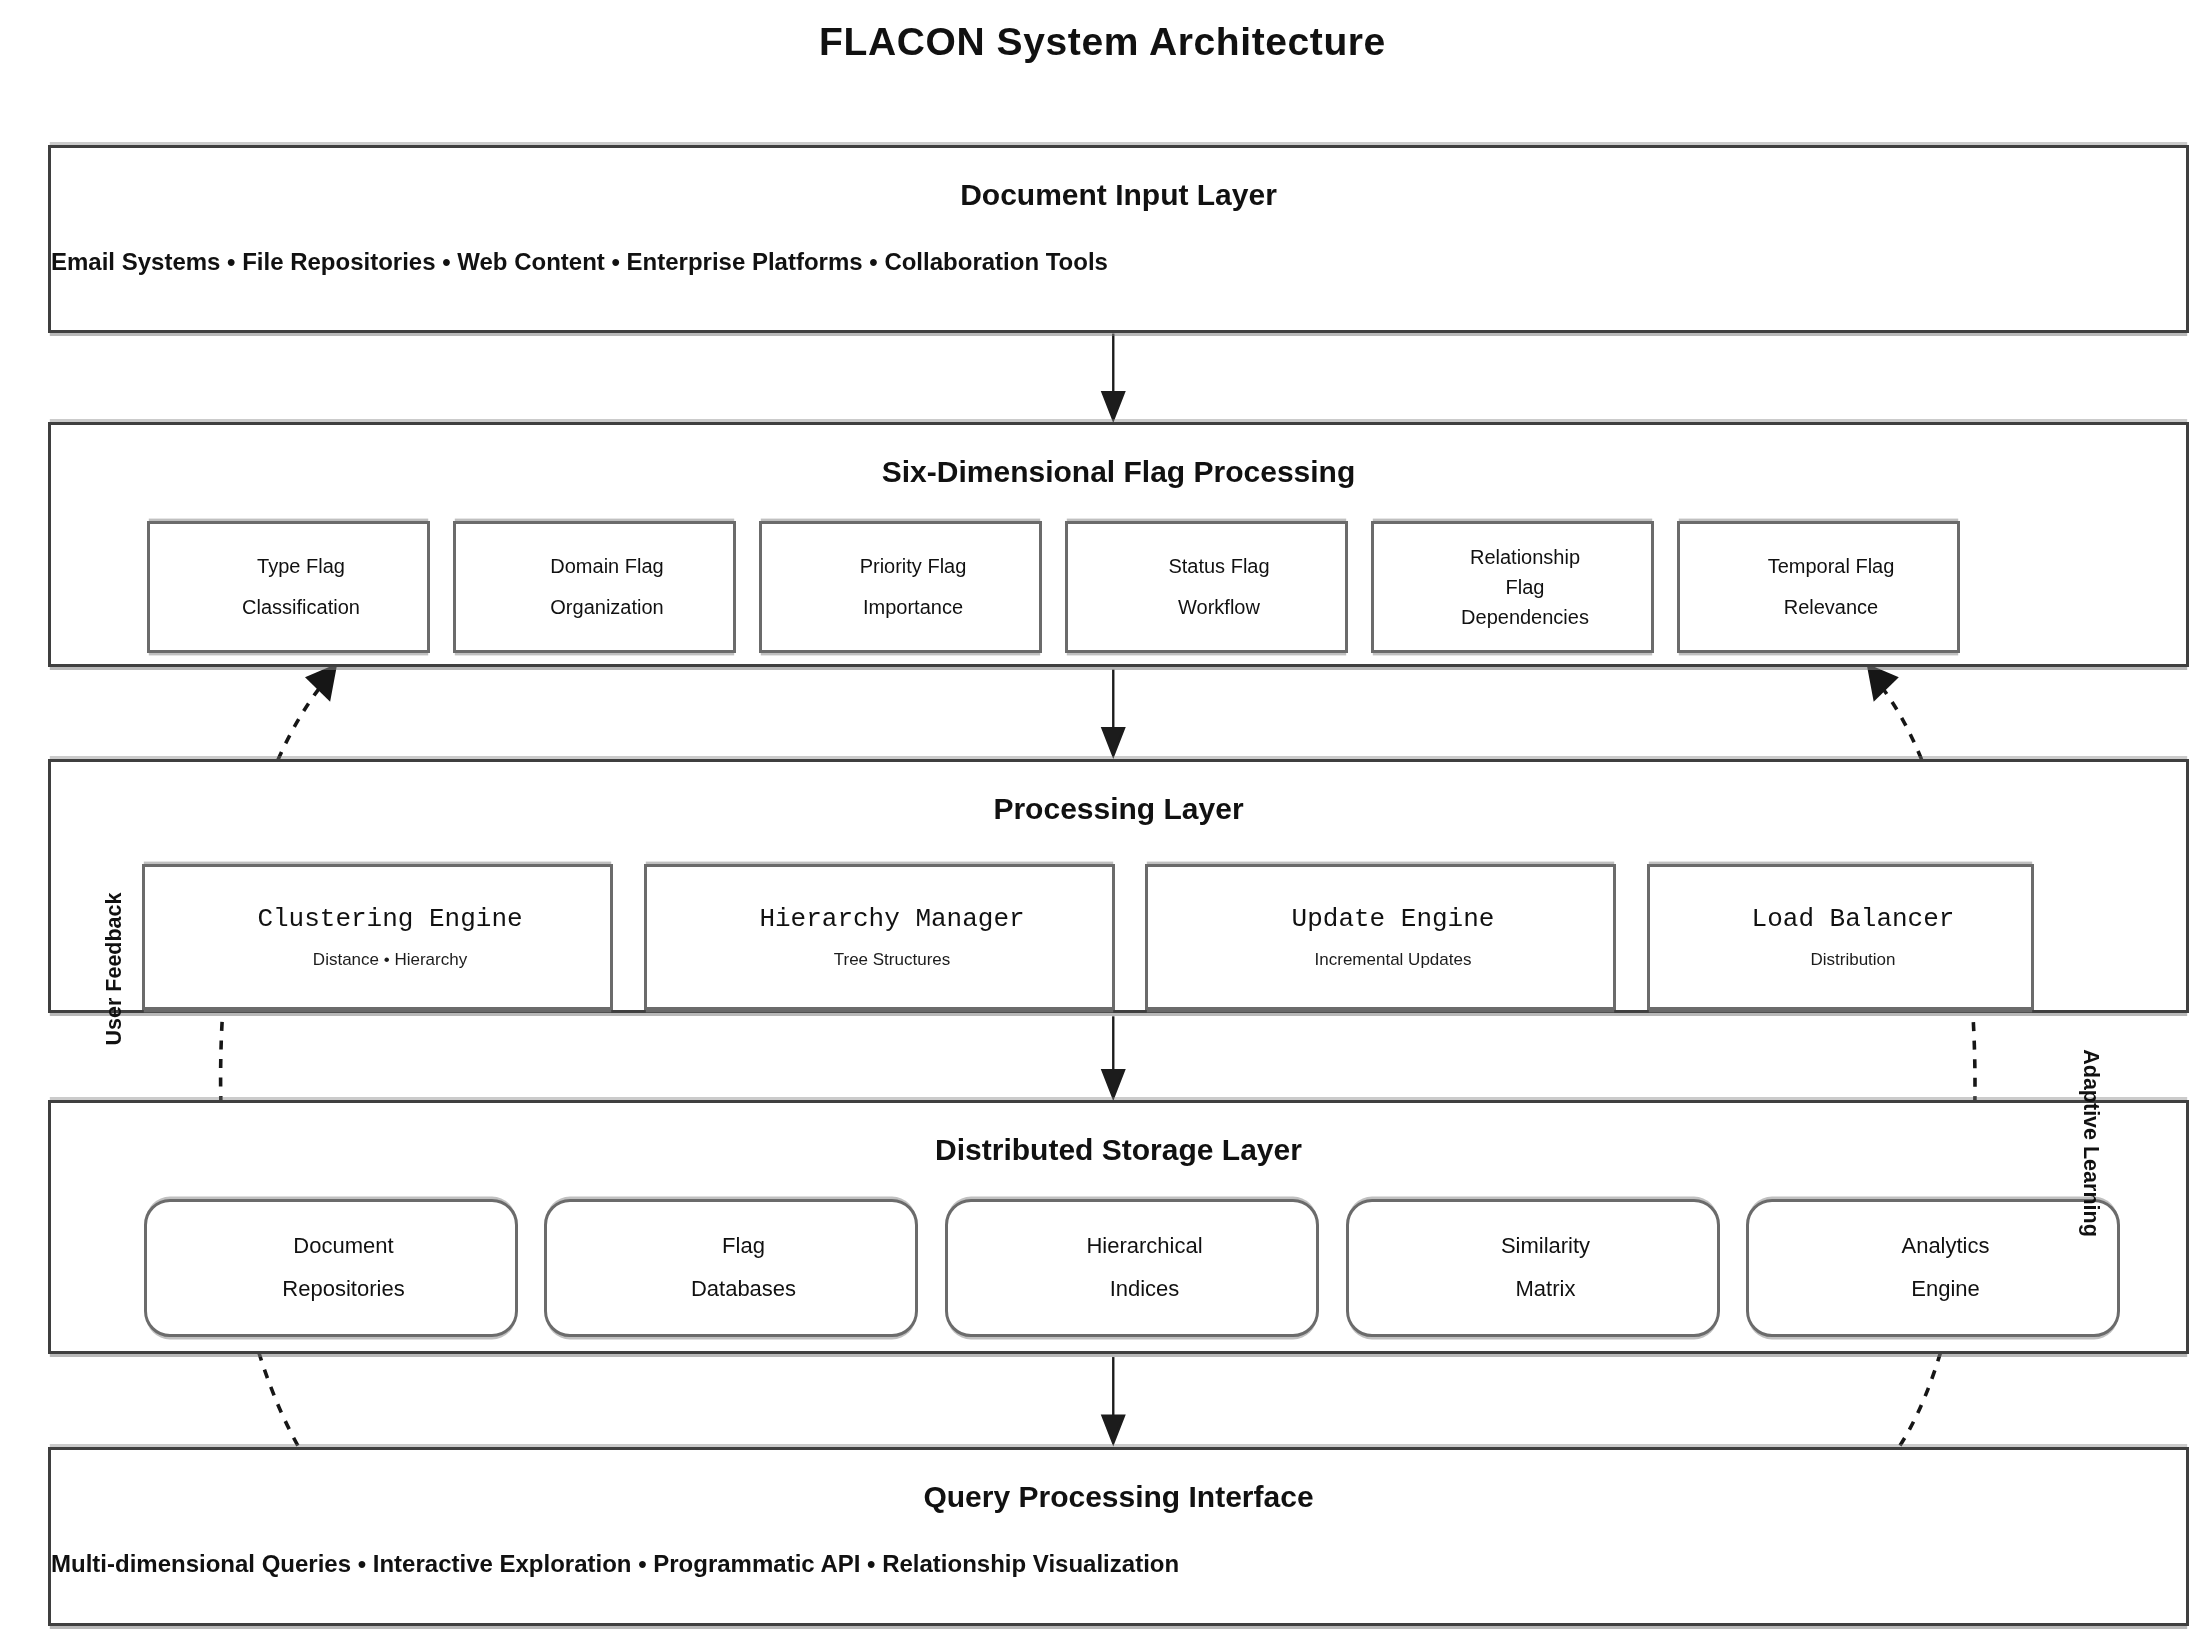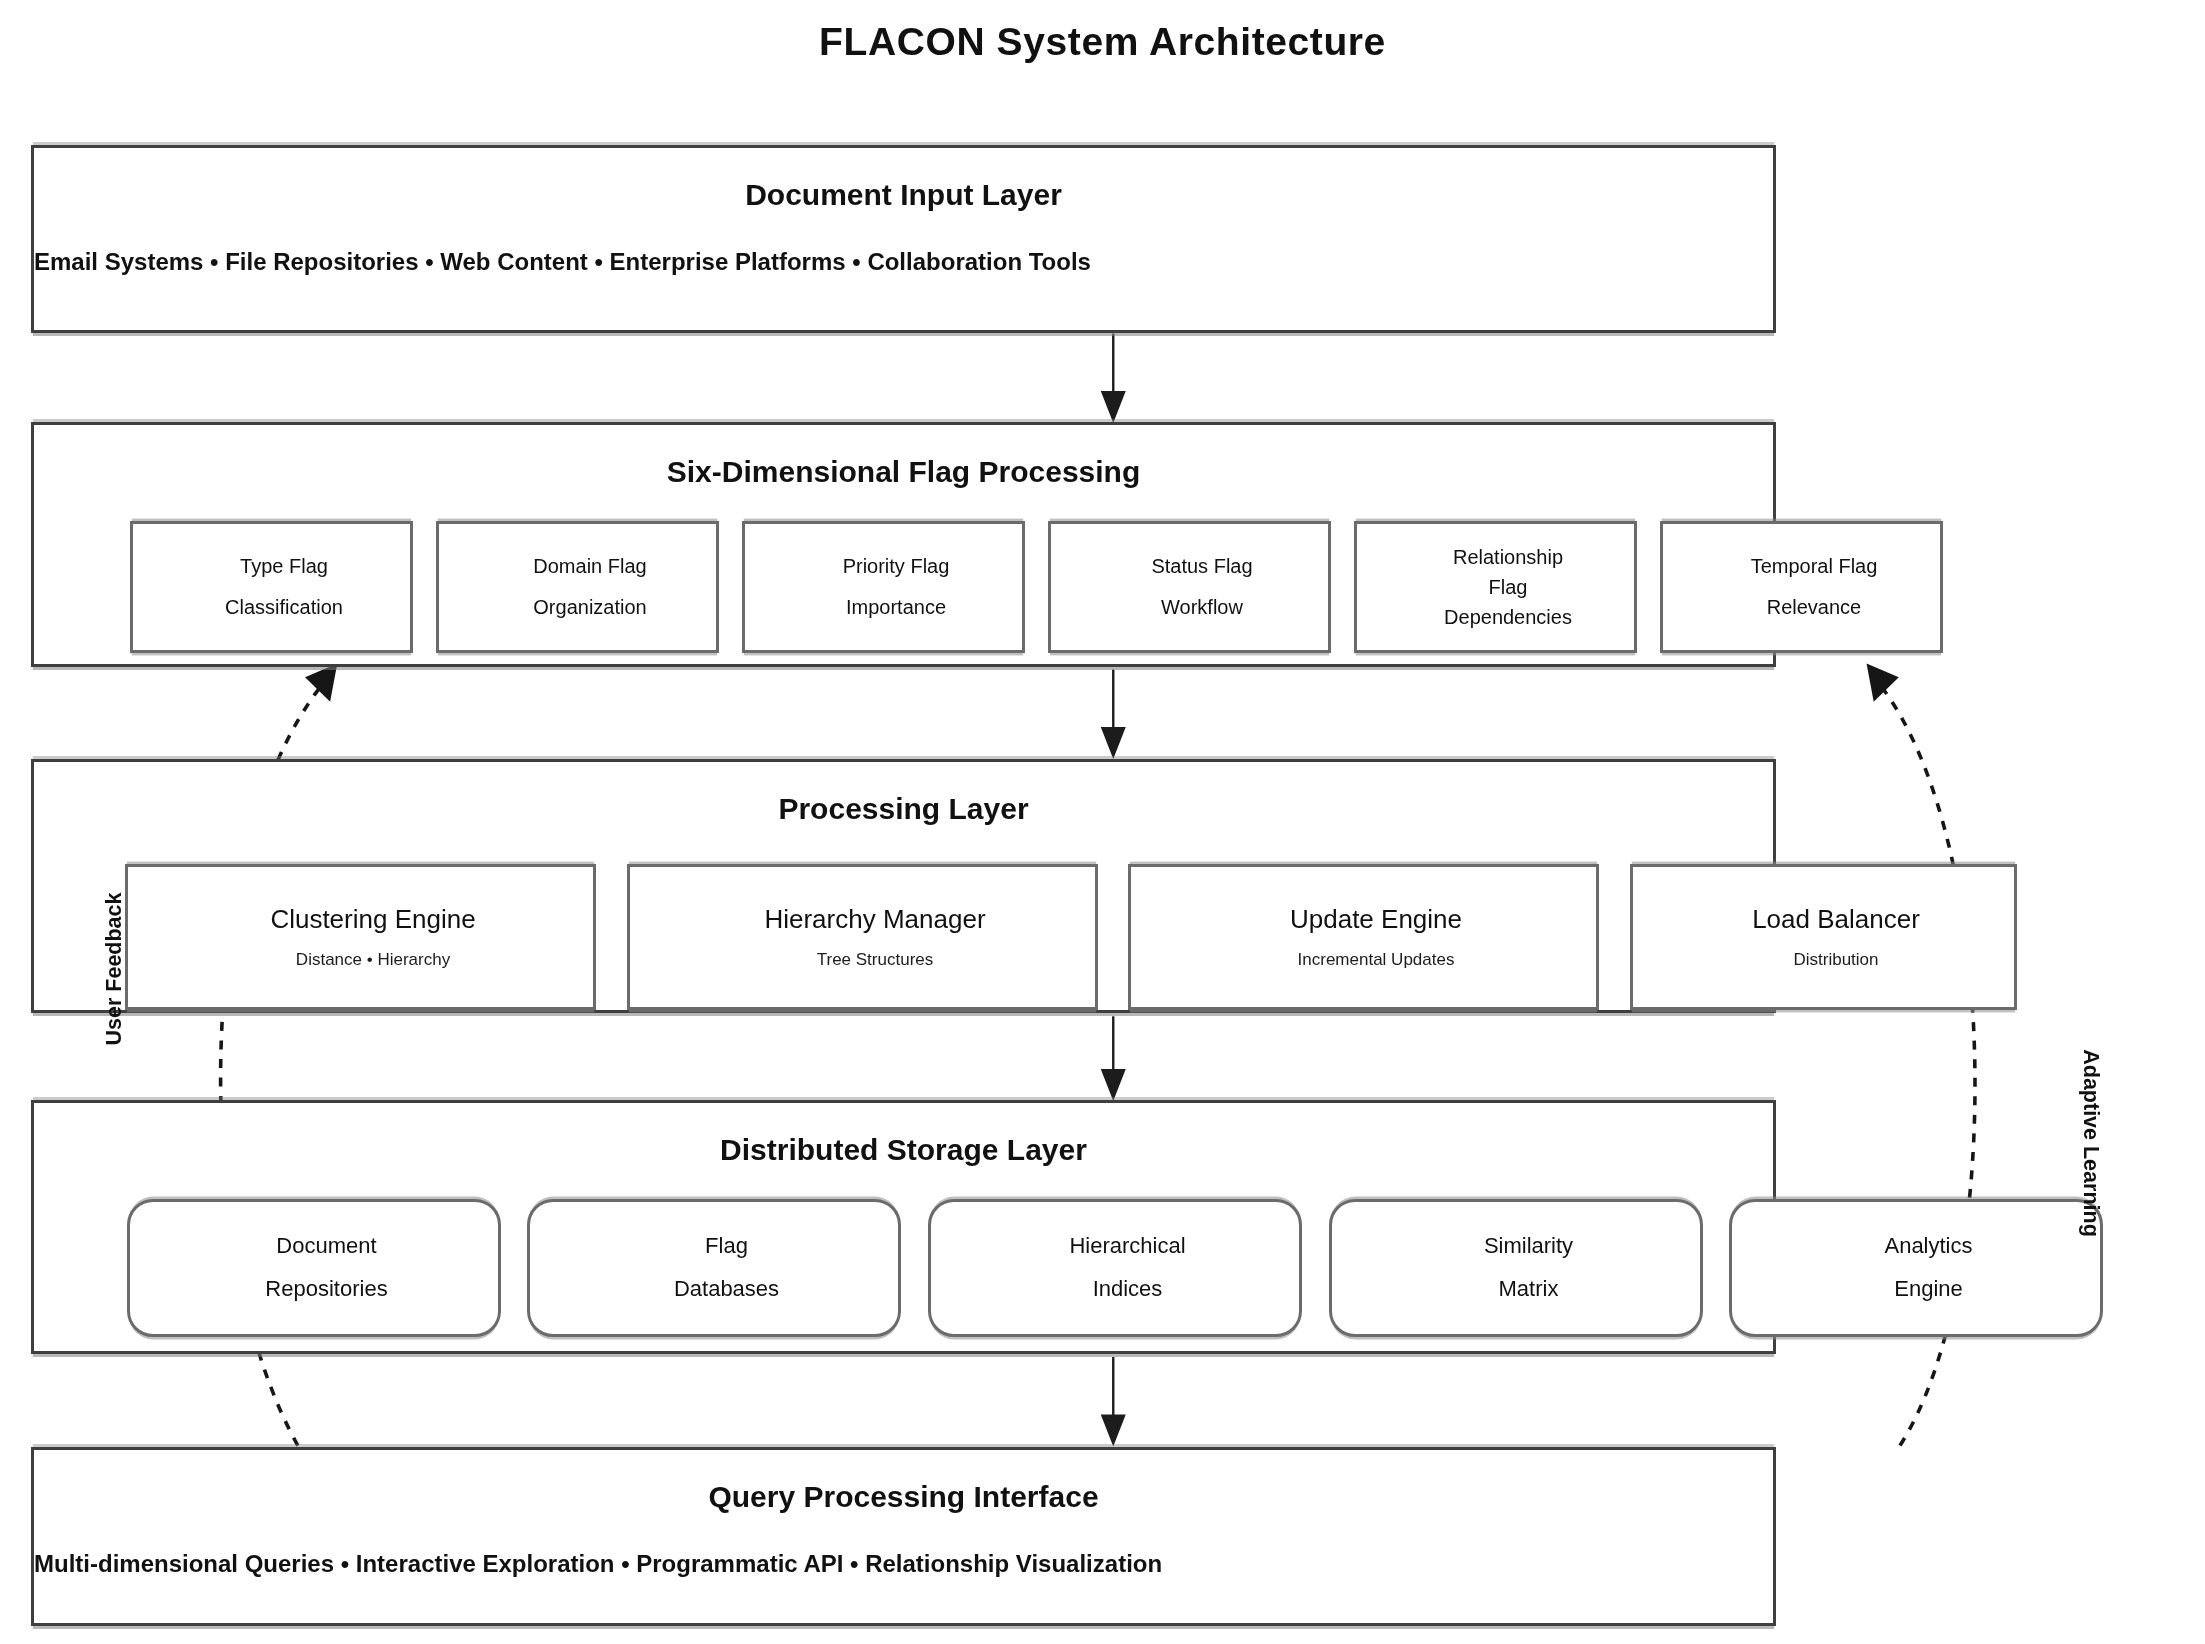--- a/index.html
+++ b/index.html
@@ -5,21 +5,21 @@
   html,body{margin:0;padding:0;background:#ffffff;}
   .canvas{
     position:relative;width:2205px;height:1644px;background:#ffffff;
     font-family:"Liberation Sans",sans-serif;color:#111111;overflow:hidden;
   }
   .diagram-title{
     position:absolute;top:20.3px;left:0;width:100%;text-align:center;
     font-size:39px;font-weight:bold;letter-spacing:0.6px;
   }
   .layer{
-    position:absolute;left:31px;width:1745px;background:#ffffff;
+    position:absolute;left:48px;width:2141px;background:#ffffff;
     border:3px solid #3f3f3f;box-sizing:border-box;
     box-shadow:0 4.8px 0 -1.8px rgba(125,125,125,.55), 0 -4.8px 0 -1.8px rgba(125,125,125,.4);
   }
   .layer-title{
     position:absolute;top:30px;left:0;width:100%;text-align:center;
     font-size:30px;font-weight:bold;
   }
   .layer-subtitle{
     position:absolute;top:100px;left:0;width:100%;text-align:left;
     font-size:24px;font-weight:bold;
@@ -28,21 +28,21 @@
     position:absolute;background:#ffffff;border:3px solid #6b6b6b;box-sizing:border-box;
     display:flex;flex-direction:column;align-items:center;justify-content:center;
     text-align:center;
     box-shadow:0 4.2px 0 -1.8px rgba(140,140,140,.55), 0 -4.2px 0 -1.8px rgba(140,140,140,.55);
     padding-left:25px;
   }
   .flag-node{top:96px;height:132px;font-size:20px;}
   .flag-node .line{display:block;line-height:2.05;}
   .flag-node.three .line{line-height:1.5;}
   .proc-node{top:102px;height:146px;}
-  .proc-title{font-size:26px;line-height:1.2;}
+  .proc-title{font-size:26px;line-height:1.2;font-family:Liberation Mono, monospace;}
   .proc-sub{font-size:17px;margin-top:15.5px;color:#1c1c1c;}
   .store-node{top:96px;height:138px;font-size:22px;border-radius:26px;}
   .store-node .line{display:block;line-height:1.95;}
   .side-label{
     position:absolute;font-size:21.5px;font-weight:bold;white-space:nowrap;
   }
   .side-label.left{left:114px;top:969px;transform:translate(-50%,-50%) rotate(-90deg);}
   .side-label.right{left:2090px;top:1143px;transform:translate(-50%,-50%) rotate(90deg);}
   svg.connectors{position:absolute;left:0;top:0;pointer-events:none;}
 </style>

